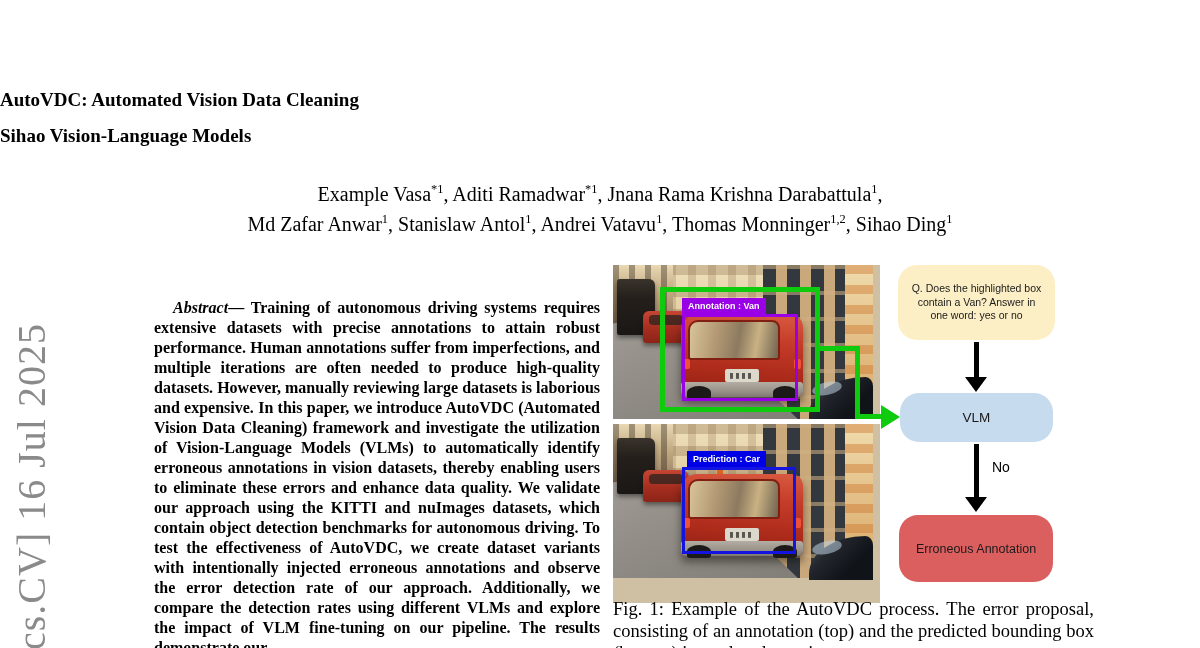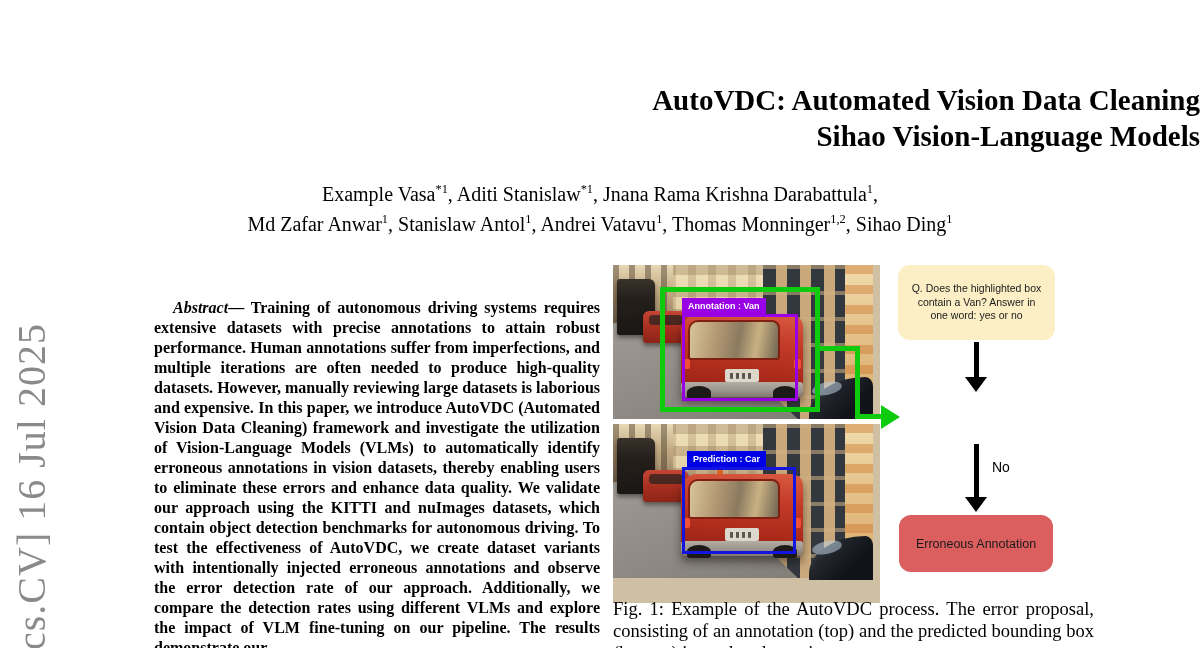--- a/index.html
+++ b/index.html
@@ -9,22 +9,22 @@
   }
   
   .banner-wrap{position:absolute;left:0;top:0;width:60px;height:648px;}
   .banner{
     position:absolute;left:8px;top:650px;white-space:nowrap;
     transform:rotate(-90deg);transform-origin:0 0;
     font-size:40px;color:#8a8a8a;letter-spacing:1px;
   }
   
   .title{
-    position:absolute;left:0;top:82px;width:1200px;text-align:right;
-    font-weight:bold;font-size:29px;line-height:36px;
+    position:absolute;left:0;top:82px;width:1200px;text-align:left;
+    font-weight:bold;font-size:19px;line-height:36px;
   }
   .authors{
     position:absolute;left:0;top:176px;width:1200px;text-align:center;
     font-size:20px;line-height:26px;
   }
   .authors sup{font-size:62%;}
   
   .abstract{
     position:absolute;left:138px;top:282px;width:446px;
     font-weight:bold;font-size:16px;line-height:20px;
@@ -126,27 +126,27 @@
   .bbox-purple{left:69px;top:49px;width:116px;height:87px;border:3px solid #9900e6;}
   .bbox-blue{left:69px;top:43px;width:114px;height:87px;border:3px solid #1414e0;}
   .tag{
     position:absolute;z-index:5;color:#fff;font-family:"Liberation Sans",sans-serif;
     font-weight:bold;font-size:9px;line-height:12px;padding:2px 6px;white-space:nowrap;
   }
   .tag-purple{left:69px;top:33px;background:#9900e6;}
   .tag-blue{left:74px;top:27px;background:#0000e6;}
   
   .flow-box{
-    position:absolute;box-sizing:border-box;border-radius:12px;
+    position:absolute;box-sizing:border-box;border-radius:19px;
     font-family:"Liberation Sans",sans-serif;display:flex;align-items:center;justify-content:center;
     text-align:center;color:#1a1a1a;
   }
   .q-box{left:285px;top:0;width:157px;height:75px;background:#fcefc6;font-size:10.5px;line-height:13.5px;padding:0 13px;}
   .vlm-box{left:287px;top:128px;width:153px;height:49px;background:#c7dbef;font-size:13.5px;}
-  .err-box{left:286px;top:250px;width:154px;height:57px;background:#dc5f5f;font-size:12.5px;}
+  .err-box{left:286px;top:250px;width:154px;height:67px;background:#dc5f5f;font-size:12.5px;}
   .arrow-stem{position:absolute;width:5px;background:#000;}
   .stem-1{left:361px;top:77px;height:36px;}
   .stem-2{left:361px;top:179px;height:54px;}
   .arrow-head{position:absolute;width:0;height:0;
     border-left:11px solid rgba(0,0,0,0);border-right:11px solid rgba(0,0,0,0);
     border-top:15px solid #000;}
   .head-1{left:352px;top:112px;}
   .head-2{left:352px;top:232px;}
   .no-label{position:absolute;left:379px;top:194px;font-family:"Liberation Sans",sans-serif;font-size:14px;}
   
@@ -164,21 +164,21 @@
     <div class="banner">cs.CV] 16 Jul 2025</div>
   </div>
 
   <div class="title">
     <div>AutoVDC: Automated Vision Data Cleaning</div>
     <div>Sihao Vision-Language Models</div>
   </div>
 
   <div class="authors">
     <div>
-      <span class="auth"><span>Example Vasa</span><sup>*1</sup><span>, </span></span><span class="auth"><span>Aditi Stanislaw</span><sup>*1</sup><span>, </span></span><span class="auth"><span>Jnana Rama Krishna Darabattula</span><sup>1</sup><span>,</span></span>
+      <span class="auth"><span>Example Vasa</span><sup>*1</sup><span>, </span></span><span class="auth"><span>Aditi Ramadwar</span><sup>*1</sup><span>, </span></span><span class="auth"><span>Jnana Rama Krishna Darabattula</span><sup>1</sup><span>,</span></span>
     </div>
     <div>
       <span class="auth"><span>Md Zafar Anwar</span><sup>1</sup><span>, </span></span><span class="auth"><span>Stanislaw Antol</span><sup>1</sup><span>, </span></span><span class="auth"><span>Andrei Vatavu</span><sup>1</sup><span>, </span></span><span class="auth"><span>Thomas Monninger</span><sup>1,2</sup><span>, </span></span><span class="auth"><span>Sihao Ding</span><sup>1</sup><span></span></span>
     </div>
   </div>
 
   <p class="abstract"><span class="abs-label">Abstract</span><span>— </span><span>Training of autonomous driving systems requires extensive datasets with precise annotations to attain robust performance. Human annotations suffer from imperfections, and multiple iterations are often needed to produce high-quality datasets. However, manually reviewing large datasets is laborious and expensive. In this paper, we introduce AutoVDC (Automated Vision Data Cleaning) framework and investigate the utilization of Vision-Language Models (VLMs) to automatically identify erroneous annotations in vision datasets, thereby enabling users to eliminate these errors and enhance data quality. We validate our approach using the KITTI and nuImages datasets, which contain object detection benchmarks for autonomous driving. To test the effectiveness of AutoVDC, we create dataset variants with intentionally injected erroneous annotations and observe the error detection rate of our approach. Additionally, we compare the detection rates using different VLMs and explore the impact of VLM fine-tuning on our pipeline. The results demonstrate our</span></p>
 
   <div class="figure">
 
@@ -246,20 +246,21 @@
     </div>
 
     <div class="conn conn-h1"></div>
     <div class="conn conn-v"></div>
     <div class="conn conn-h2"></div>
     <div class="conn-head"></div>
 
     <div class="flow-box q-box">Q. Does the highlighted box contain a Van? Answer in one word: yes or no</div>
     <div class="arrow-stem stem-1"></div>
     <div class="arrow-head head-1"></div>
+    <div class="flow-box vlm-box">VLM</div>
     <div class="arrow-stem stem-2"></div>
     <div class="arrow-head head-2"></div>
     <div class="no-label">No</div>
     <div class="flow-box err-box">Erroneous Annotation</div>
 
     <p class="caption">Fig. 1: Example of the AutoVDC process. The error proposal, consisting of an annotation (top) and the predicted bounding box (bottom) is used to determine</p>
   </div>
 
 </div>
 

